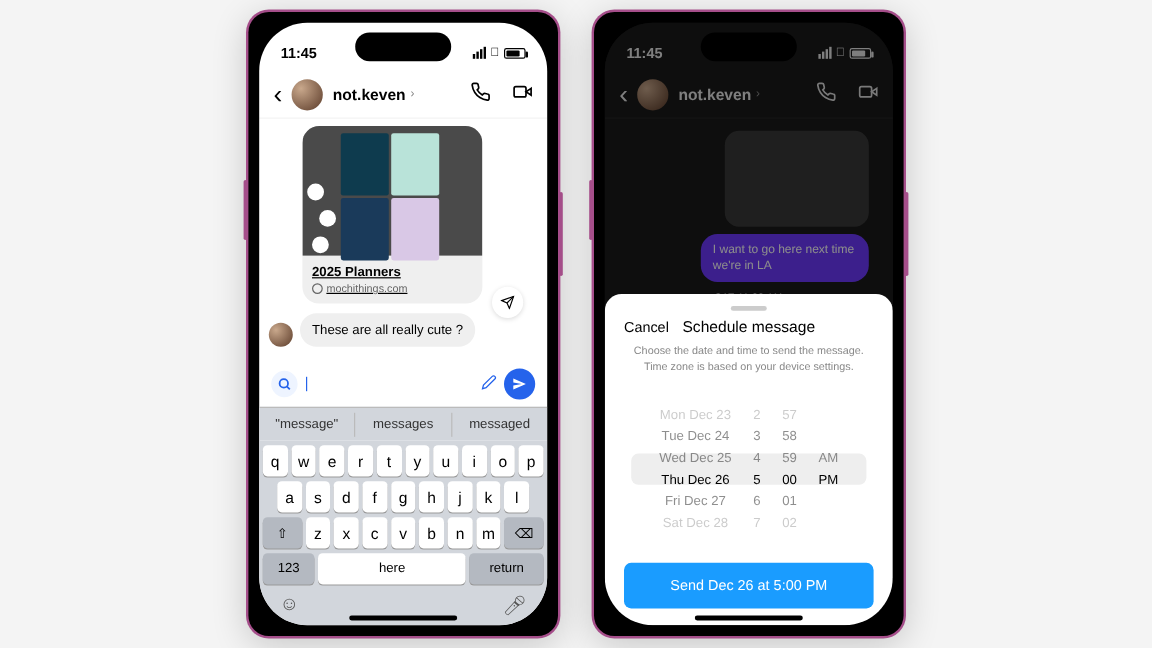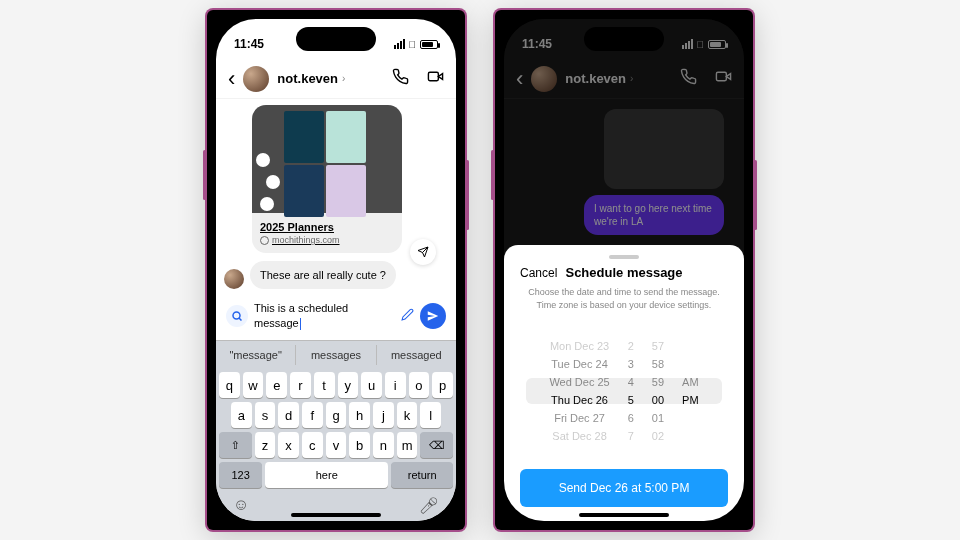--- a/index.html
+++ b/index.html
@@ -1,17 +1,17 @@
 <!DOCTYPE html>
 <html><head>
 <meta charset="utf-8">
 <style>
   * { box-sizing: border-box; margin: 0; padding: 0; font-family: -apple-system, "Helvetica Neue", Arial, sans-serif; }
   body { background:#f4f4f4; width:960px; height:540px; overflow:hidden; display:flex; justify-content:center; align-items:center; gap:30px;}
-  .phone { width:258px; height:520px; background:#000; border-radius:6px; padding:9px; position:relative; box-shadow:0 0 0 2px #a54e8a, 0 6px 30px rgba(0,0,0,.2);}
+  .phone { width:258px; height:520px; background:#000; border-radius:17px; padding:9px; position:relative; box-shadow:0 0 0 2px #a54e8a, 0 6px 30px rgba(0,0,0,.2);}
   .phone::before,.phone::after{content:"";position:absolute;background:#a54e8a;}
   .phone::before{width:3px;height:50px;left:-4px;top:140px;border-radius:2px;}
   .phone::after{width:3px;height:70px;right:-4px;top:150px;border-radius:2px;}
   .screen { width:100%; height:100%; background:#fff; border-radius:40px; overflow:hidden; position:relative; display:flex; flex-direction:column;}
   .notch { position:absolute; top:8px; left:50%; transform:translateX(-50%); width:80px; height:24px; background:#000; border-radius:16px; z-index:10;}
   .status { height:40px; display:flex; justify-content:space-between; align-items:center; padding:10px 18px 0; font-size:12px; font-weight:600;}
   .status .right{display:flex;gap:4px;align-items:center;font-size:10px;}
   .signal{display:inline-flex;gap:1px;align-items:flex-end;}
   .signal i{width:2px;background:currentColor;display:block;}
   .signal i:nth-child(1){height:4px}.signal i:nth-child(2){height:6px}.signal i:nth-child(3){height:8px}.signal i:nth-child(4){height:10px}
@@ -70,21 +70,21 @@
   .screen.r .status,.screen.r .chathead{color:#e8e8e8;}
   .bgchat{flex:1;padding:10px;font-size:10px;}
   .imgblob{width:120px;height:80px;background:#3a3a3a;border-radius:12px;margin-left:90px;}
   .mymsg{margin-left:70px;margin-top:6px;background:#6e3aff;color:#fff;border-radius:14px;padding:7px 10px;font-size:10px;max-width:140px;line-height:1.3;}
   .daysep{text-align:center;font-size:8px;color:#ccc;margin-top:8px;letter-spacing:.5px;}
   .imgblob2{width:100px;height:40px;background:#333;border-radius:10px;margin:8px 0 0 28px;}
   
   .sheet{position:absolute;left:0;right:0;bottom:0;height:276px;background:#ffffff;border-radius:14px 14px 0 0;padding:10px 16px 14px;z-index:5;display:flex;flex-direction:column;}
   .grab{width:30px;height:4px;background:#ccc;border-radius:2px;margin:0 auto 6px;}
   .sheethead{display:flex;align-items:center;justify-content:center;position:relative;margin-bottom:6px;}
-  .sheethead .ttl{font-size:13px;font-weight:700;text-align:center;}
+  .sheethead .ttl{font-size:13px;font-weight:400;text-align:center;}
   .cancel{position:absolute;left:0;font-size:12px;}
   .desc{font-size:9px;color:#888;text-align:center;line-height:1.4;margin-bottom:10px;}
   .picker{flex:1;position:relative;display:flex;align-items:center;justify-content:center;}
   .pickstack{display:flex;gap:10px;font-size:11px;color:#333;}
   .col{display:flex;flex-direction:column;align-items:center;gap:6px;}
   .col .r{opacity:.25}.col .r2{opacity:.55}.col .sel{font-weight:500;color:#000;}
   .selbar{position:absolute;left:6px;right:6px;height:26px;background:#eee;border-radius:6px;}
   .confirm{height:38px;background:#1a9cff;color:#fff;border-radius:6px;display:flex;align-items:center;justify-content:center;font-size:12px;font-weight:500;margin-top:8px;}
 </style>
 </head>
@@ -154,21 +154,21 @@
         <div class="bubble">These are all really cute ?</div>
       </div>
     </div>
     <div class="composer">
       <div class="srch">
         <svg width="12" height="12" viewBox="0 0 24 24" fill="none" stroke="#2563eb" stroke-width="3">
             <circle cx="11" cy="11" r="7"></circle>
             <path d="m21 21-5-5"></path>
           </svg>
       </div>
-      <div class="draft"><span>This is a scheduled message</span><span class="cursor"></span></div>
+      <div class="draft"><span class="cursor"></span></div>
       <span class="pen">
         <svg width="13" height="13" viewBox="0 0 24 24" fill="none" stroke="#2563eb" stroke-width="2">
             <path d="M17 3a2.8 2.8 0 1 1 4 4L7.5 20.5 2 22l1.5-5.5L17 3z"></path>
           </svg>
       </span>
       <div class="send">
         <svg viewBox="0 0 24 24" fill="#fff">
             <path d="M3 20l18-8L3 4v6l12 2-12 2v6z"></path>
           </svg>
       </div>

